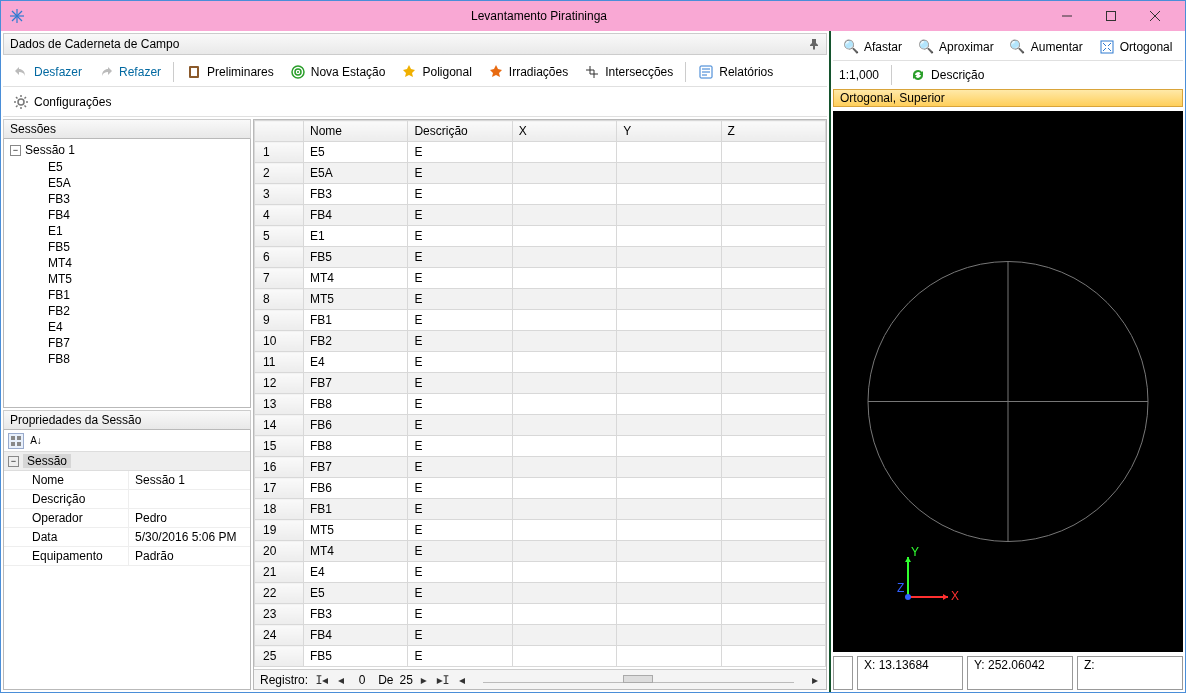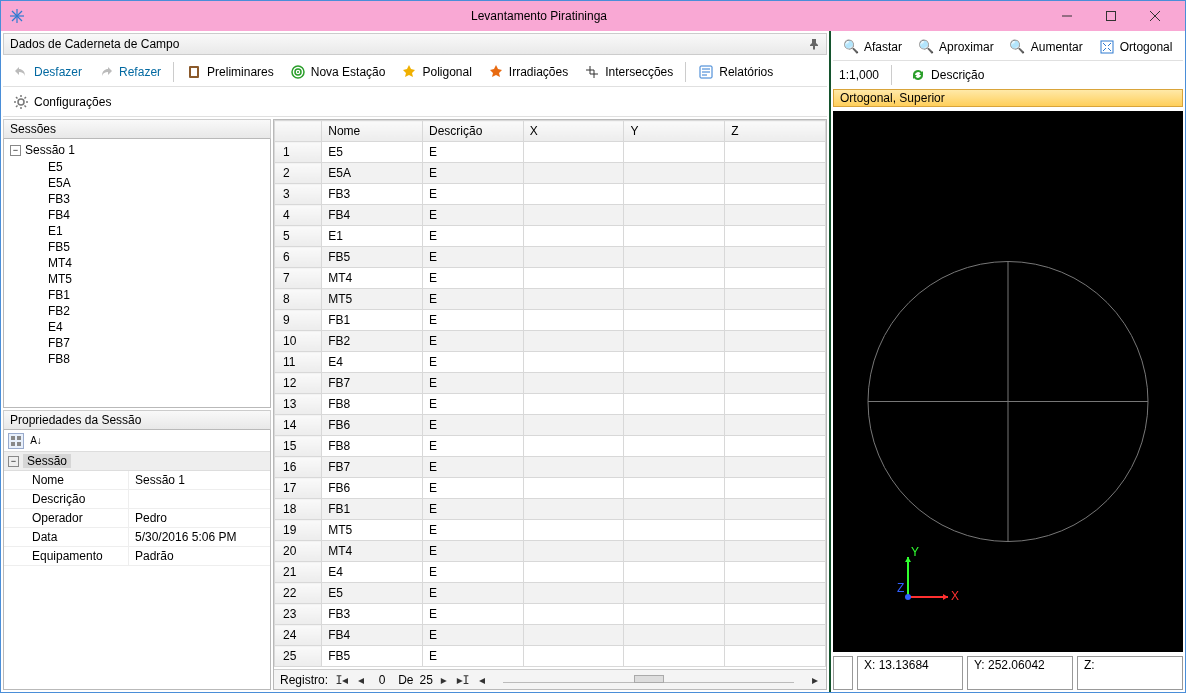--- a/index.html
+++ b/index.html
@@ -23,21 +23,21 @@
   
   
   .toolbar { display:flex; align-items:center; height:30px; padding:2px 4px; gap:4px; border-bottom:1px solid #e0e0e0; margin:0 2px;}
   .tb-btn { display:flex; align-items:center; gap:5px; padding:2px 6px; border-radius:2px; white-space:nowrap;}
   .tb-btn.disabled{color:#0369a1;}
   .tb-sep{width:1px;height:20px;background:#ccc;margin:0 2px;}
   .tb-icon{width:16px;height:16px;display:inline-flex;align-items:center;justify-content:center;}
   
   
   .inner-split{flex:1;display:flex;margin:2px;gap:2px;overflow:hidden;}
-  .col-left{width:268px;display:flex;flex-direction:column;gap:2px;}
+  .col-left{width:248px;display:flex;flex-direction:column;gap:2px;}
   .col-right{flex:1;display:flex;flex-direction:column;border:1px solid #b9b9b9;}
   
   .sub-header{background:linear-gradient(#f9f9f9,#e8e8e8);border:1px solid #ccc;border-bottom:1px solid #b9b9b9;height:20px;display:flex;align-items:center;padding:0 6px;}
   
   .tree{flex:1;border:1px solid #b9b9b9;border-top:none;overflow-y:scroll;background:#fff;padding:2px 0;}
   .tree-root{padding:2px 6px;display:flex;align-items:center;gap:4px;}
   .tree-item{padding:1px 6px 1px 44px;}
   .tree-toggle{width:11px;height:11px;border:1px solid #888;display:flex;align-items:center;justify-content:center;font-size:9px;line-height:9px;}
   
   .props{flex:0 0 280px;display:flex;flex-direction:column;}

